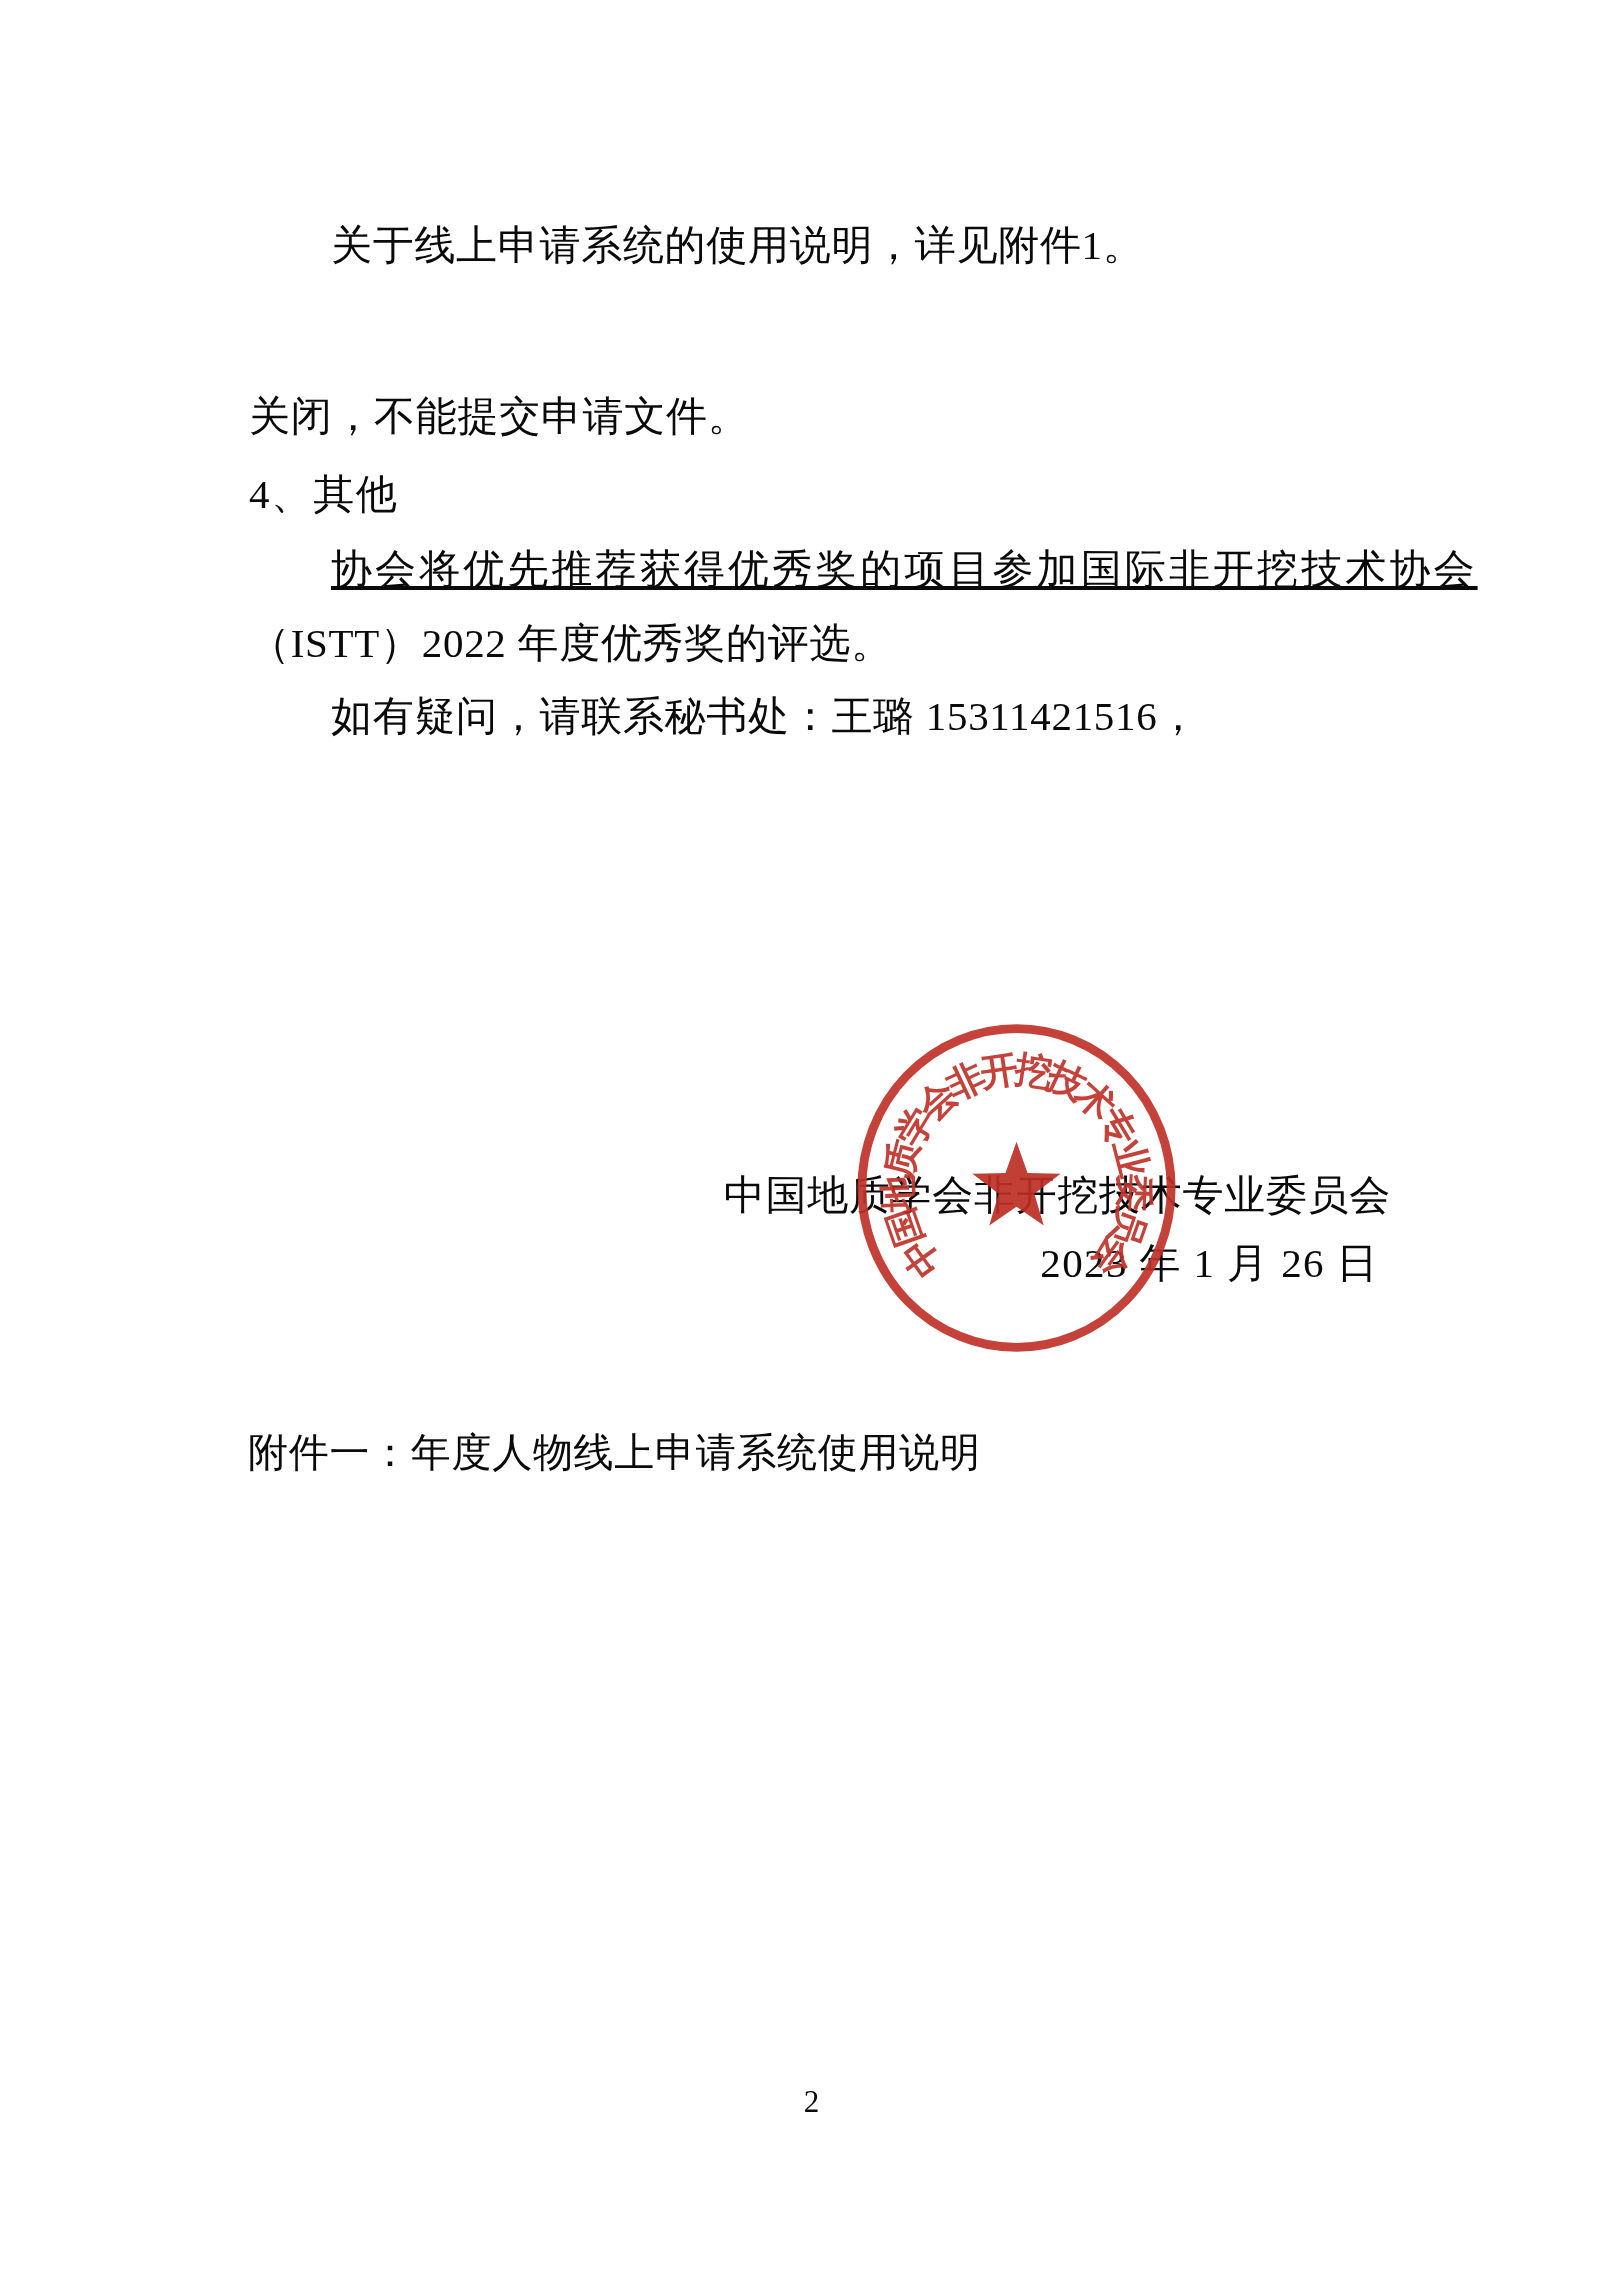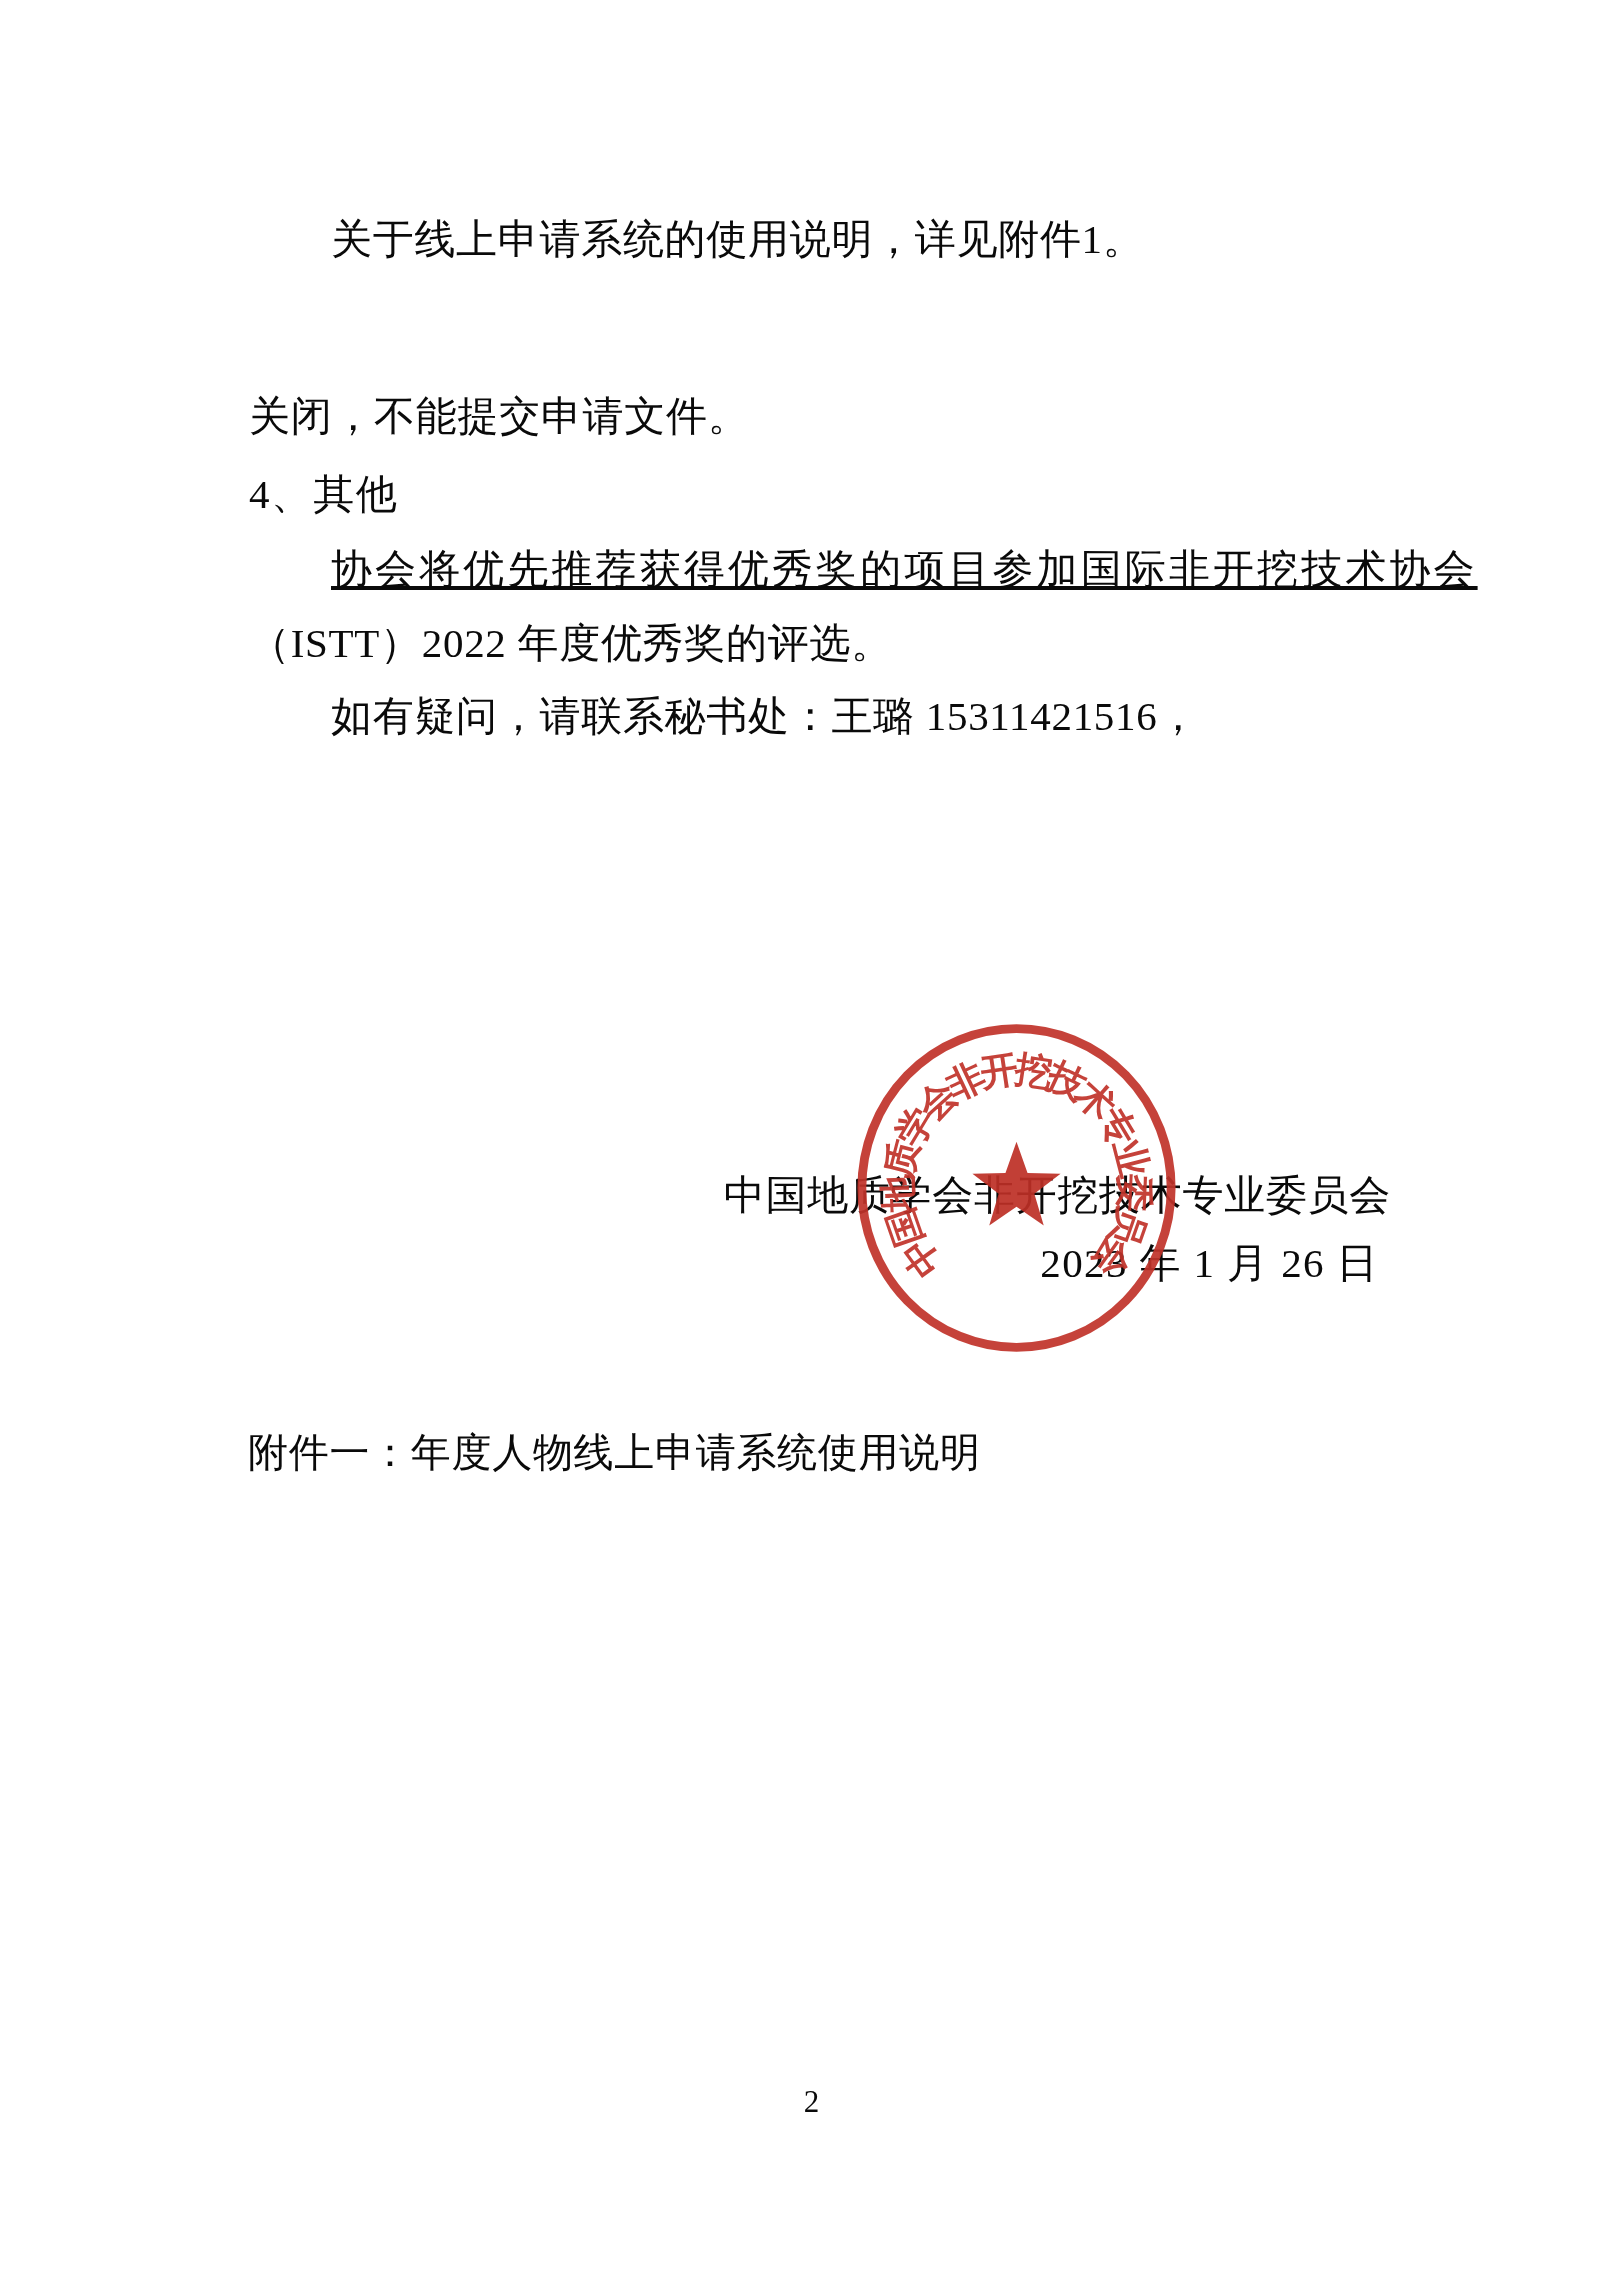--- a/index.html
+++ b/index.html
@@ -64,21 +64,21 @@
     font-size: 55px;
     font-weight: 600;
     fill: #c1332a;
   }
 </style>
 </head>
 <body>
 
 <div class="page">
 
-  <div class="line indent" style="top:215px">关于线上申请系统的使用说明，详见附件1。</div>
+  <div class="line indent" style="top:221px">关于线上申请系统的使用说明，详见附件1。</div>
   <div class="line" style="top:392px">关闭，不能提交申请文件。</div>
   <div class="line heading" style="top:470px">4、其他</div>
   <div class="line indent spread" style="top:545px">协会将优先推荐获得优秀奖的项目参加国际非开挖技术协会</div>
   <div class="line" style="top:619px">（ISTT）2022 年度优秀奖的评选。</div>
   <div class="line indent" style="top:692px">如有疑问，请联系秘书处：王璐 15311421516，</div>
 
   <div class="sig-org">中国地质学会非开挖技术专业委员会</div>
   <div class="sig-date">2023 年 1 月 26 日</div>
 
   <div class="seal">

